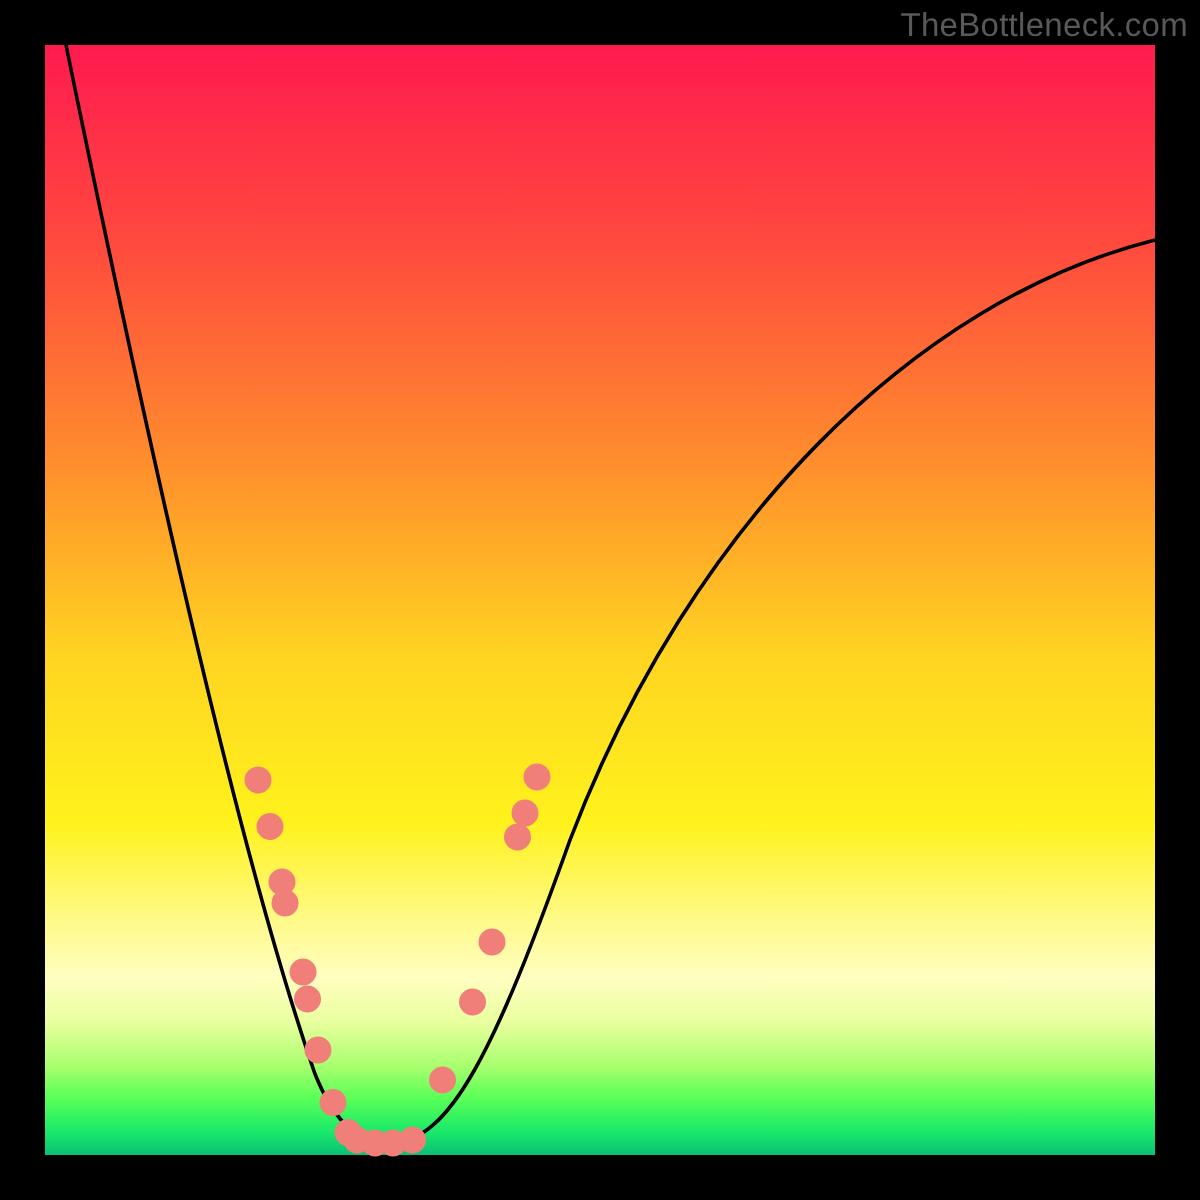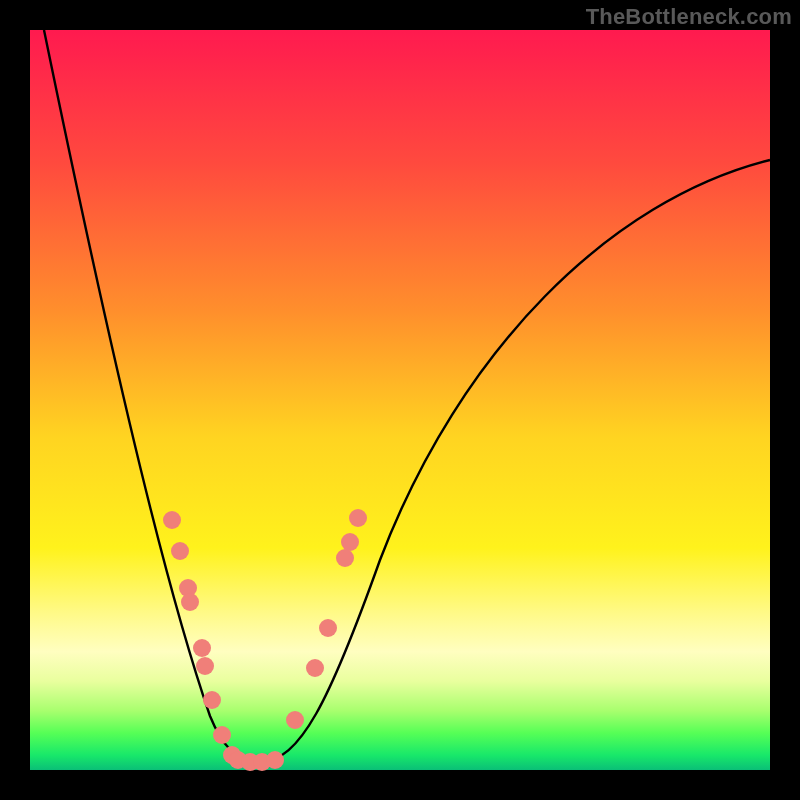--- a/index.html
+++ b/index.html
@@ -29,21 +29,21 @@
       #a8ff6e 92%,
       #56ff56 95%,
       #18e86a 98%,
       #0abf77 100%);
   }
   .watermark {
     position: absolute;
     top: 4px;
     right: 8px;
     font-size: 22px;
-    font-weight: 700;
+    font-weight: 400;
     color: #595959;
     letter-spacing: 0.2px;
   }
   svg.curve {
     position: absolute;
     left: 0;
     top: 0;
     width: 800px;
     height: 800px;
     pointer-events: none;

